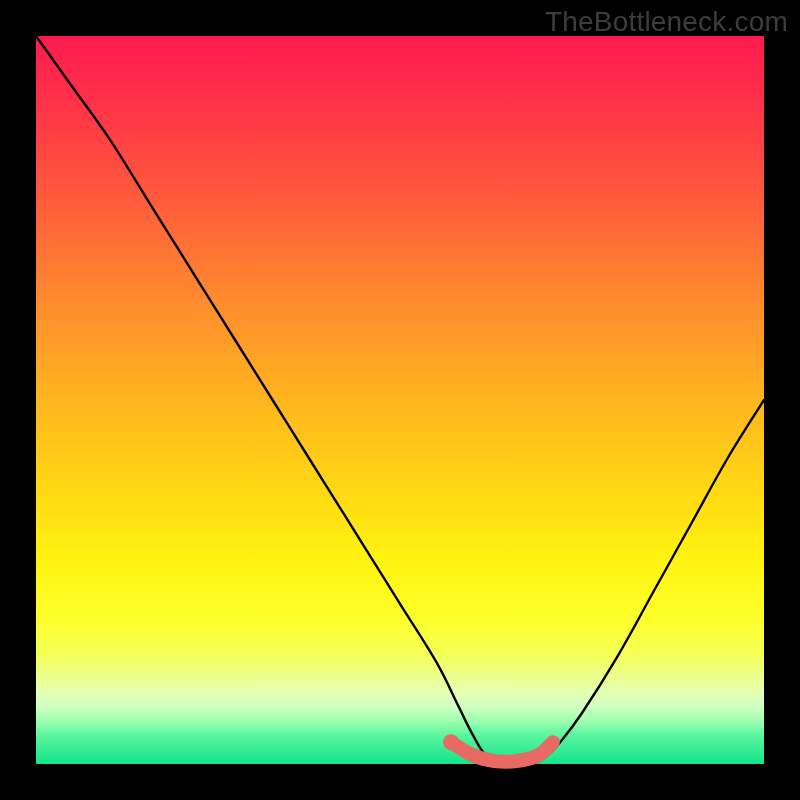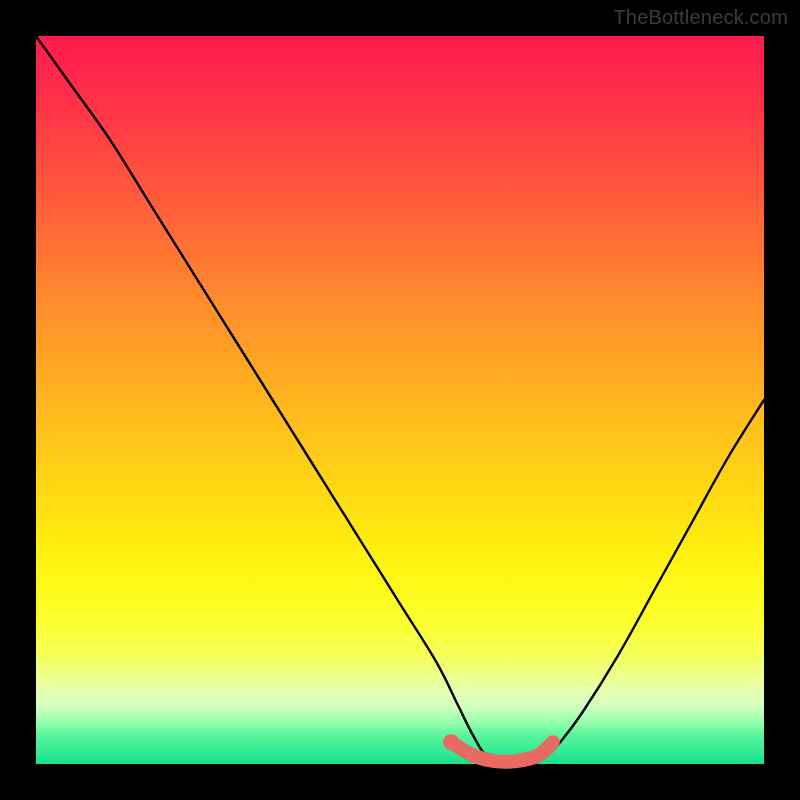--- a/index.html
+++ b/index.html
@@ -47,21 +47,21 @@
     left: 0; top: 0;
     width: 100%;
     height: 100%;
     overflow: visible;
   }
   .attribution {
     position: absolute;
     top: 6px;
     right: 12px;
     color: #3d3d3d;
-    font-size: 20px;
+    font-size: 28px;
     font-weight: 500;
     letter-spacing: 0.2px;
   }
 </style>
 </head>
 <body>
 
 <div class="frame">
   <div class="attribution">TheBottleneck.com</div>
 

